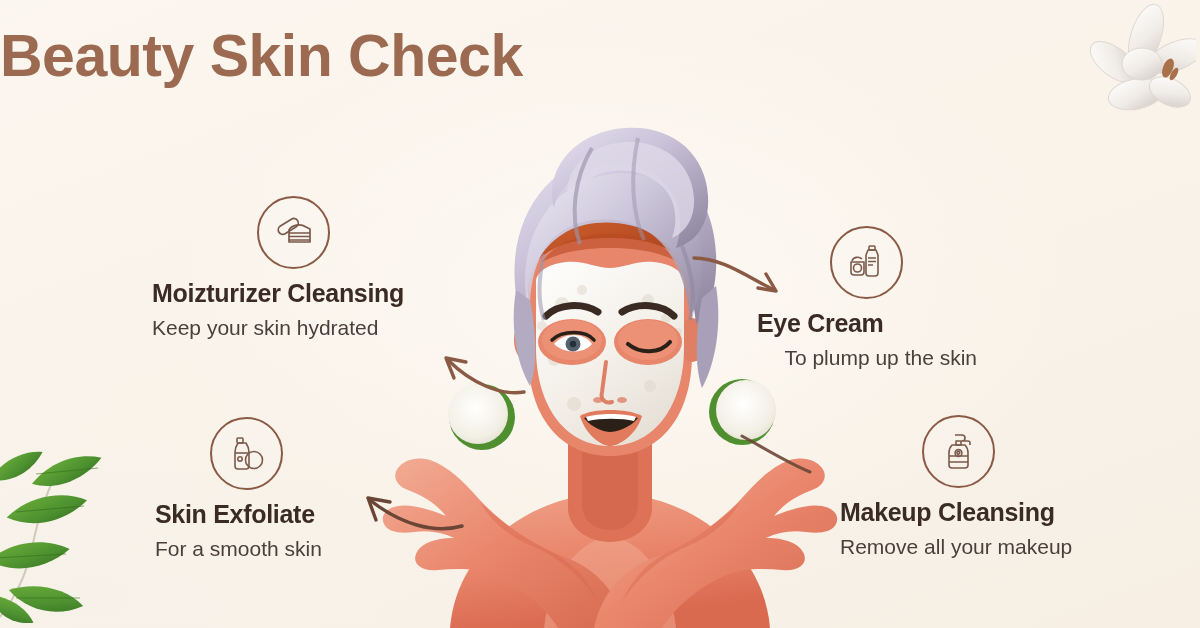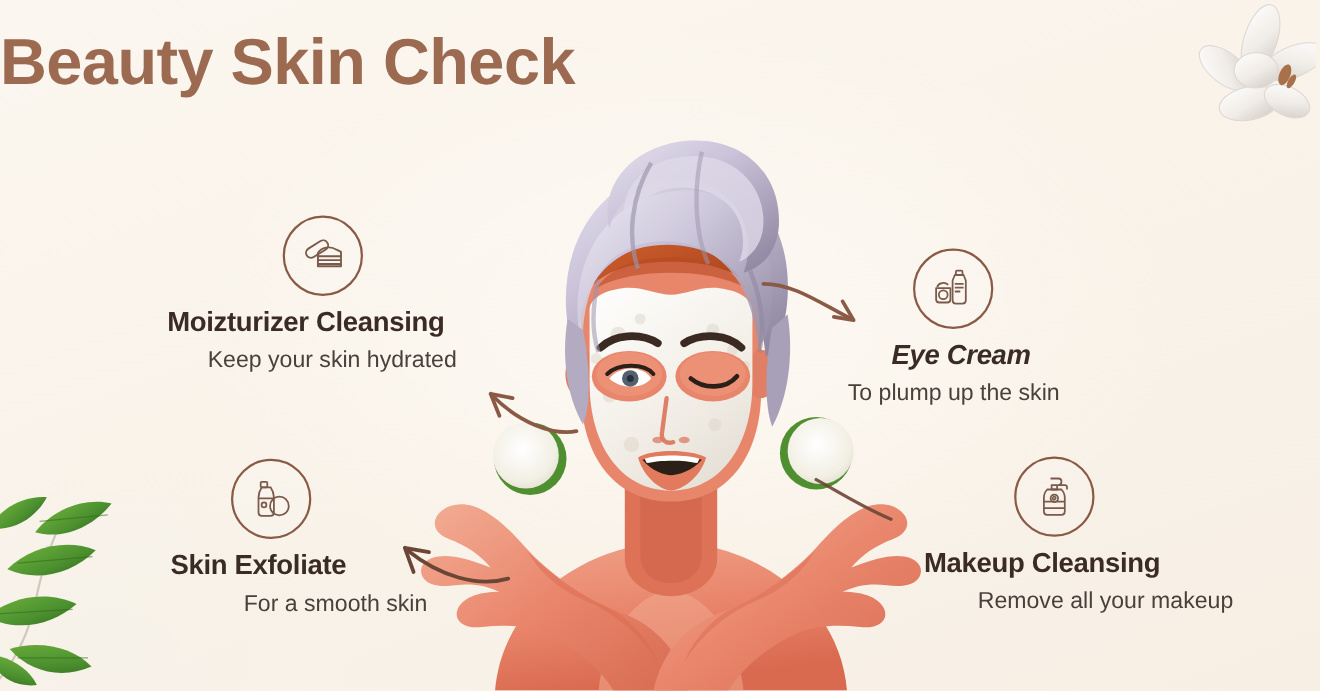--- a/index.html
+++ b/index.html
@@ -49,36 +49,35 @@
     color:#3b2b25;
     letter-spacing:-0.3px;
     white-space:nowrap;
     margin-top:10px;
   }
   .feature .f-sub {
     font-size:21px;
     color:#4a3f3a;
     white-space:nowrap;
     margin-top:8px;
-    text-align:center;
   }
 
   .f-left  { text-align:left; }
   .f-right { text-align:left; }
 
   #feat-moisturizer { top:196px; left:152px; width:300px; }
   #feat-moisturizer .icon-circle { margin-left:105px; }
 
   #feat-exfoliate   { top:417px; left:155px; width:300px; }
   #feat-exfoliate .icon-circle { margin-left:55px; }
 
   #feat-eyecream    { top:226px; left:757px; width:300px; }
   #feat-eyecream .icon-circle { margin-left:73px; }
-  #feat-eyecream .f-title { text-align:right; width:180px; margin-left:0;font-style:italic; }
-  #feat-eyecream .f-sub   { text-align:center; width:220px; margin-left:0; }
+  #feat-eyecream .f-title { text-align:left; width:180px; margin-left:0; }
+  #feat-eyecream .f-sub   { text-align:right; width:220px; margin-left:0; }
 
   #feat-cleansing   { top:415px; left:832px; width:330px;margin-left:8px; }
   #feat-cleansing .icon-circle { margin-left:82px; }
 
   
   .illustration {
     position:absolute;
     left:330px; top:104px;
     width:560px; height:524px;
   }

